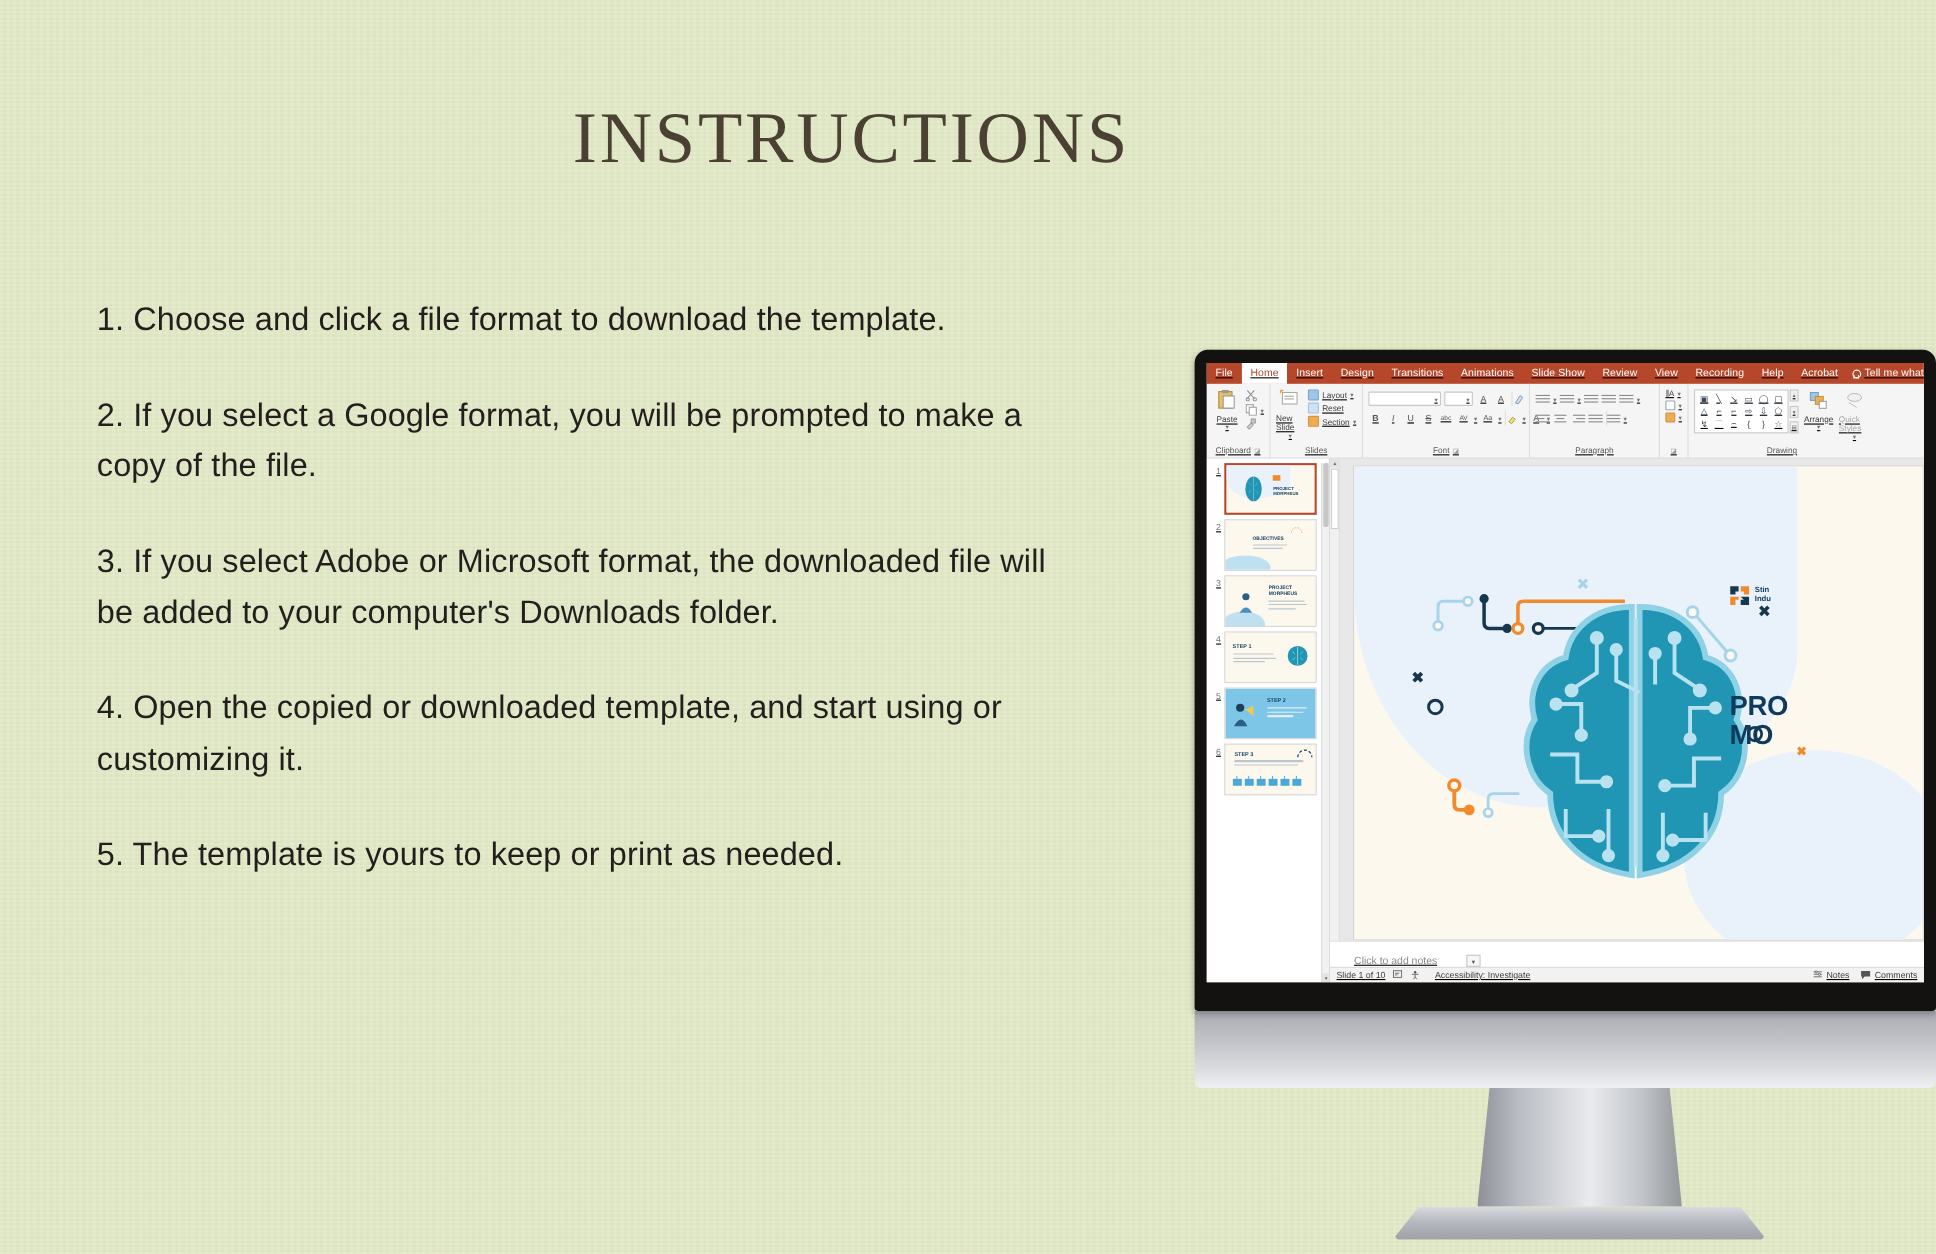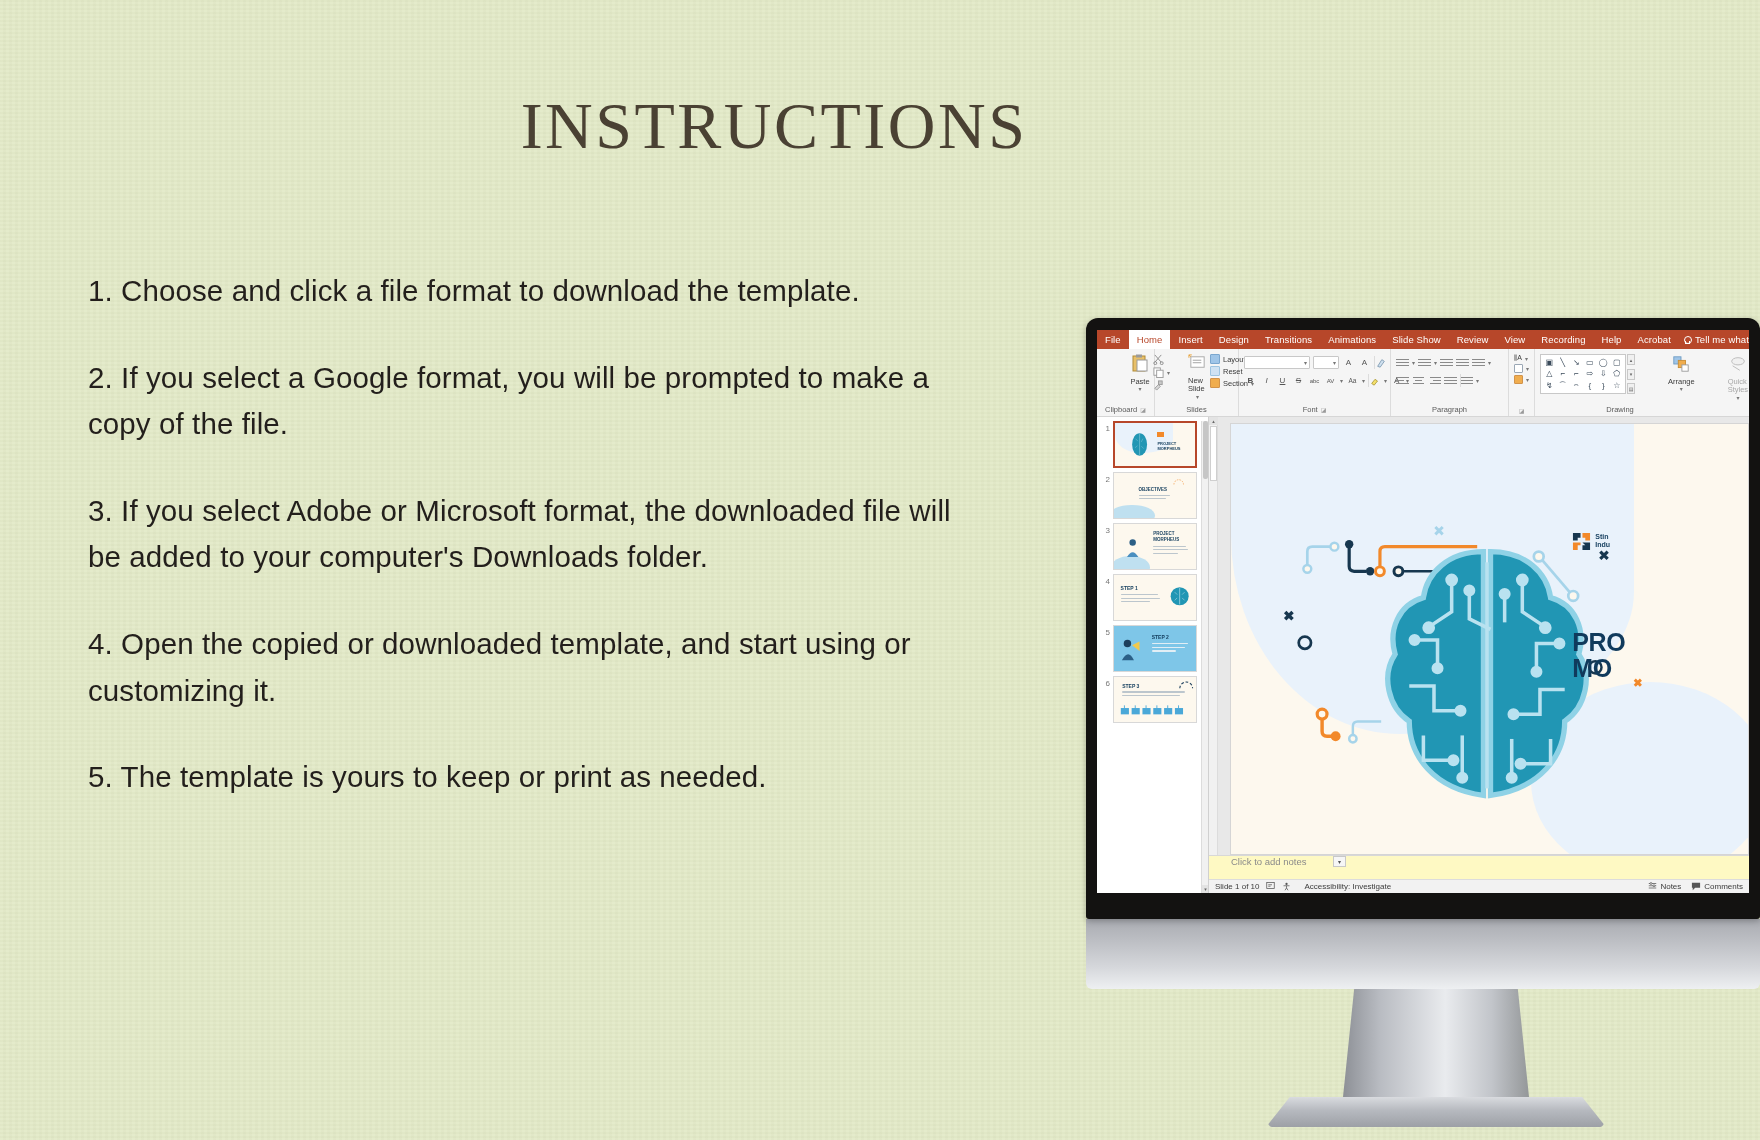--- a/index.html
+++ b/index.html
@@ -50,21 +50,21 @@
     background: #131211;
     border-radius: 12px 12px 3px 3px;
     padding: 12px 11px 26px 11px;
     position: relative;
     box-shadow: 0 2px 6px rgba(0,0,0,.25);
   }
   .screen {
     width: 100%; height: 100%;
     background: #f2f2f2; overflow: hidden;
     position: relative;
-    display: flex; flex-direction: column;
+    display: flex; flex-direction: column; text-decoration: underline;
   }
   .stand-neck {
     width: 674px; height: 70px;
     background: linear-gradient(180deg,#a9abb1 0%, #bfc1c6 35%, #d6d8dc 70%, #eef0f2 100%);
     border-radius: 0 0 6px 6px;
   }
   .stand-col {
     width: 186px; height: 108px; margin: 0 auto;
     background: linear-gradient(90deg,#8d9096 0%, #b9bcc2 20%, #e9ebee 55%, #c2c5ca 80%, #949799 100%);
     clip-path: polygon(6% 0, 94% 0, 100% 100%, 0% 100%);
@@ -111,21 +111,21 @@
   }
   .rgroup-body { display: flex; align-items: flex-start; gap: 3px; flex: 1; }
   .rgroup-label {
     font-size: 7.5px; color: #5a5a5a; text-align: center; padding-bottom: 2px;
     display: flex; align-items: center; justify-content: center; gap: 3px;
   }
   .dialog-launcher { font-size: 6px; color: #9a9a9a; }
 
   .bigbtn {
     display:flex; flex-direction: column; align-items:center; justify-content:flex-start;
-    font-size: 7.5px; color:#3b3b3b; width: 34px; padding-top:1px; line-height:1.15;margin-left:28px;
+    font-size: 7.5px; color:#3b3b3b; width: 34px; padding-top:1px; line-height:1.15;
   }
   .bigbtn .gl { margin-bottom: 2px; }
   .smallbtns { display:flex; flex-direction:column; gap:2px; padding-top:2px; }
   .sbtn {
     display:flex; align-items:center; gap:3px; font-size:7.5px; color:#3b3b3b;
     white-space:nowrap;
   }
   .sq { width:10px; height:10px; flex:none; border:1px solid #9aa7b5; background:#fff; border-radius:1px; }
   .sq.orange { background:#f0ad4e; border-color:#d2934a; }
   .sq.blue { background:#9fc5e8; border-color:#7ba7cf; }
@@ -168,22 +168,22 @@
   .ts-arrow { position:absolute; left:0; width:7px; height:8px; background:#e3e3e3; font-size:5px; color:#666; display:flex; align-items:center; justify-content:center; }
 
   .slide-area { flex:1; background:#e8e8e8; position:relative; display:flex; flex-direction:column; min-width:0; }
   .slide-scroll-l { width:9px; background:#f1f1f1; border-right:1px solid #dcdcdc; position:relative; }
   .slide-canvas-wrap { flex:1; display:flex; min-height:0; }
   .slide {
     flex:1; margin: 6px 0 0 12px; background:#fdf8ee; position:relative; overflow:hidden;
     border:1px solid #d5d5d5;
   }
   .notes-bar {
-    height: 24px; background:#fef9c3; border-top:1px solid #d8d8d8;
-    display:flex; align-items:flex-start; padding-left: 22px;
+    height: 24px; background:#ffffff; border-top:1px solid #d8d8d8;
+    display:flex; align-items:flex-end; padding-left: 22px;
     font-size: 9.5px; color:#8a8a8a; flex:none;
   }
   .notes-spinner {
     width:13px;height:11px;border:1px solid #c8c8c8;background:#f6f6f6;
     display:flex;align-items:center;justify-content:center;font-size:6px;color:#555;
     position:absolute; left: 124px;
   }
   .status-bar {
     height: 14px; background:#f2f2f2; border-top:1px solid #dcdcdc;
     display:flex; align-items:center; gap:7px; padding: 0 6px;

